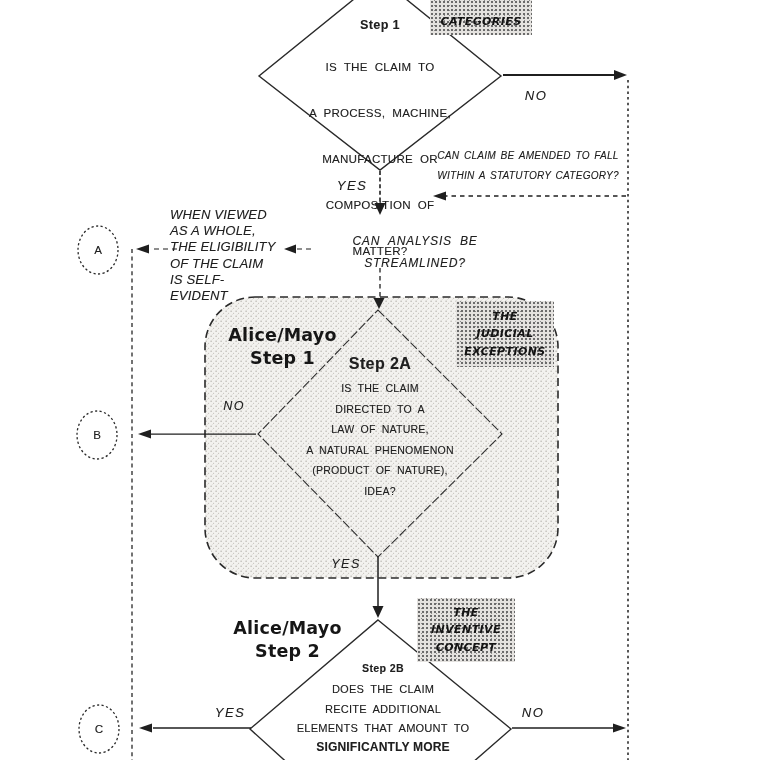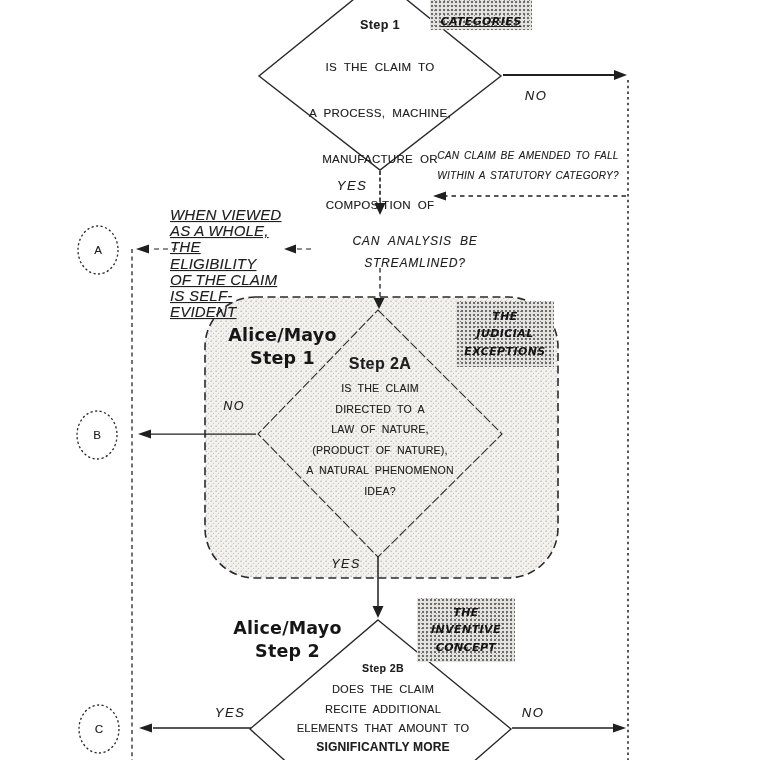--- a/index.html
+++ b/index.html
@@ -14,31 +14,31 @@
   .q1 .q-lines > div{font-size:11.5px;line-height:21px;word-spacing:3.5px;letter-spacing:.3px;margin-top:25px;}
   .q2a .step-label{font-size:16px;margin-bottom:5px;}
   .q2a .q-lines > div{font-size:10.5px;line-height:20.5px;word-spacing:3px;letter-spacing:.25px;}
   .q2b .step-label{font-size:10.5px;margin-bottom:6px;}
   .q2b .q-lines > div{font-size:11px;line-height:19.5px;word-spacing:3px;letter-spacing:.25px;}
   .bold-line{font-weight:bold;font-size:12px;line-height:16px;letter-spacing:.2px;}
   .branch{font-size:13px;font-weight:normal;letter-spacing:1.5px;font-style:italic;}
   .note{font-style:italic;}
   .amend .q-lines > div{font-size:10px;line-height:20px;letter-spacing:.3px;word-spacing:1.5px;}
   .stream .q-lines > div{font-size:12px;line-height:22px;letter-spacing:.8px;word-spacing:4px;}
-  .selfev .q-lines > div{font-size:15px;line-height:16.2px;letter-spacing:.2px;text-decoration:underline;}
+  .selfev .q-lines > div{font-size:13px;line-height:16.2px;letter-spacing:.2px;}
   .alice-title > div{font-family:"DejaVu Sans",sans-serif;font-weight:bold;
                      font-size:17.5px;line-height:22.5px;letter-spacing:.2px;color:#161616;}
   .tag{background-color:#e4e2df;
        background-image:radial-gradient(circle,#6b6b6b 0.75px,transparent 0.95px),
                         radial-gradient(circle,#8d8d8d 0.65px,transparent 0.85px);
        background-size:4px 4px,5px 5px;background-position:0 0,2px 3px;
        display:flex;flex-direction:column;align-items:center;justify-content:center;}
   .tag-lines > div, .tag-single{font-family:"DejaVu Sans",sans-serif;font-weight:bold;font-style:italic;
        font-size:11px;line-height:17.5px;letter-spacing:.4px;color:#141414;text-align:center;}
-  .tag-cat{justify-content:flex-end;text-decoration:underline;}
+  .tag-cat{justify-content:flex-end;padding-bottom:5px;}
   .conn-letter{font-size:11.5px;display:flex;align-items:center;justify-content:center;}
 </style>
 </head>
 <body>
 
 <div id="stage">
 
   <svg width="760" height="760" viewBox="0 0 760 760">
     <defs>
       <pattern id="stip" width="5" height="5" patternUnits="userSpaceOnUse">
@@ -99,20 +99,21 @@
     <div class="tag-single">CATEGORIES</div>
   </div>
 
   <div class="abs caps center q-block q1" style="left:268px;top:18px;width:224px;">
     <div class="step-label">Step 1</div>
     <div class="q-lines">
         <div>IS THE CLAIM TO</div>
         <div>A PROCESS, MACHINE,</div>
         <div>MANUFACTURE OR</div>
         <div>COMPOSITION OF</div>
+        <div>MATTER?</div>
       </div>
   </div>
 
   <div class="abs caps branch center" style="left:520px;top:88px;width:32px;">NO</div>
   <div class="abs caps branch center" style="left:334px;top:178px;width:36px;">YES</div>
 
   <div class="abs caps center note amend q-block" style="left:428px;top:146px;width:200px;">
     <div class="q-lines">
         <div>CAN CLAIM BE AMENDED TO FALL</div>
         <div>WITHIN A STATUTORY CATEGORY?</div>
@@ -152,22 +153,22 @@
         <div>EXCEPTIONS</div>
       </div>
   </div>
 
   <div class="abs caps center q-block q2a" style="left:252px;top:355px;width:256px;">
     <div class="step-label">Step 2A</div>
     <div class="q-lines">
         <div>IS THE CLAIM</div>
         <div>DIRECTED TO A</div>
         <div>LAW OF NATURE,</div>
+        <div>A NATURAL PHENOMENON</div>
         <div>(PRODUCT OF NATURE),</div>
-        <div>A NATURAL PHENOMENON</div>
         <div>IDEA?</div>
       </div>
   </div>
 
   <div class="abs caps branch center" style="left:218px;top:399px;width:32px;font-size:12.5px;">NO</div>
   <div class="abs caps branch center" style="left:330px;top:557px;width:32px;font-size:12.5px;">YES</div>
 
   <div class="abs center alice-title" style="left:215px;top:617px;width:145px;">
       <div>Alice/Mayo</div>
       <div>Step 2</div>

